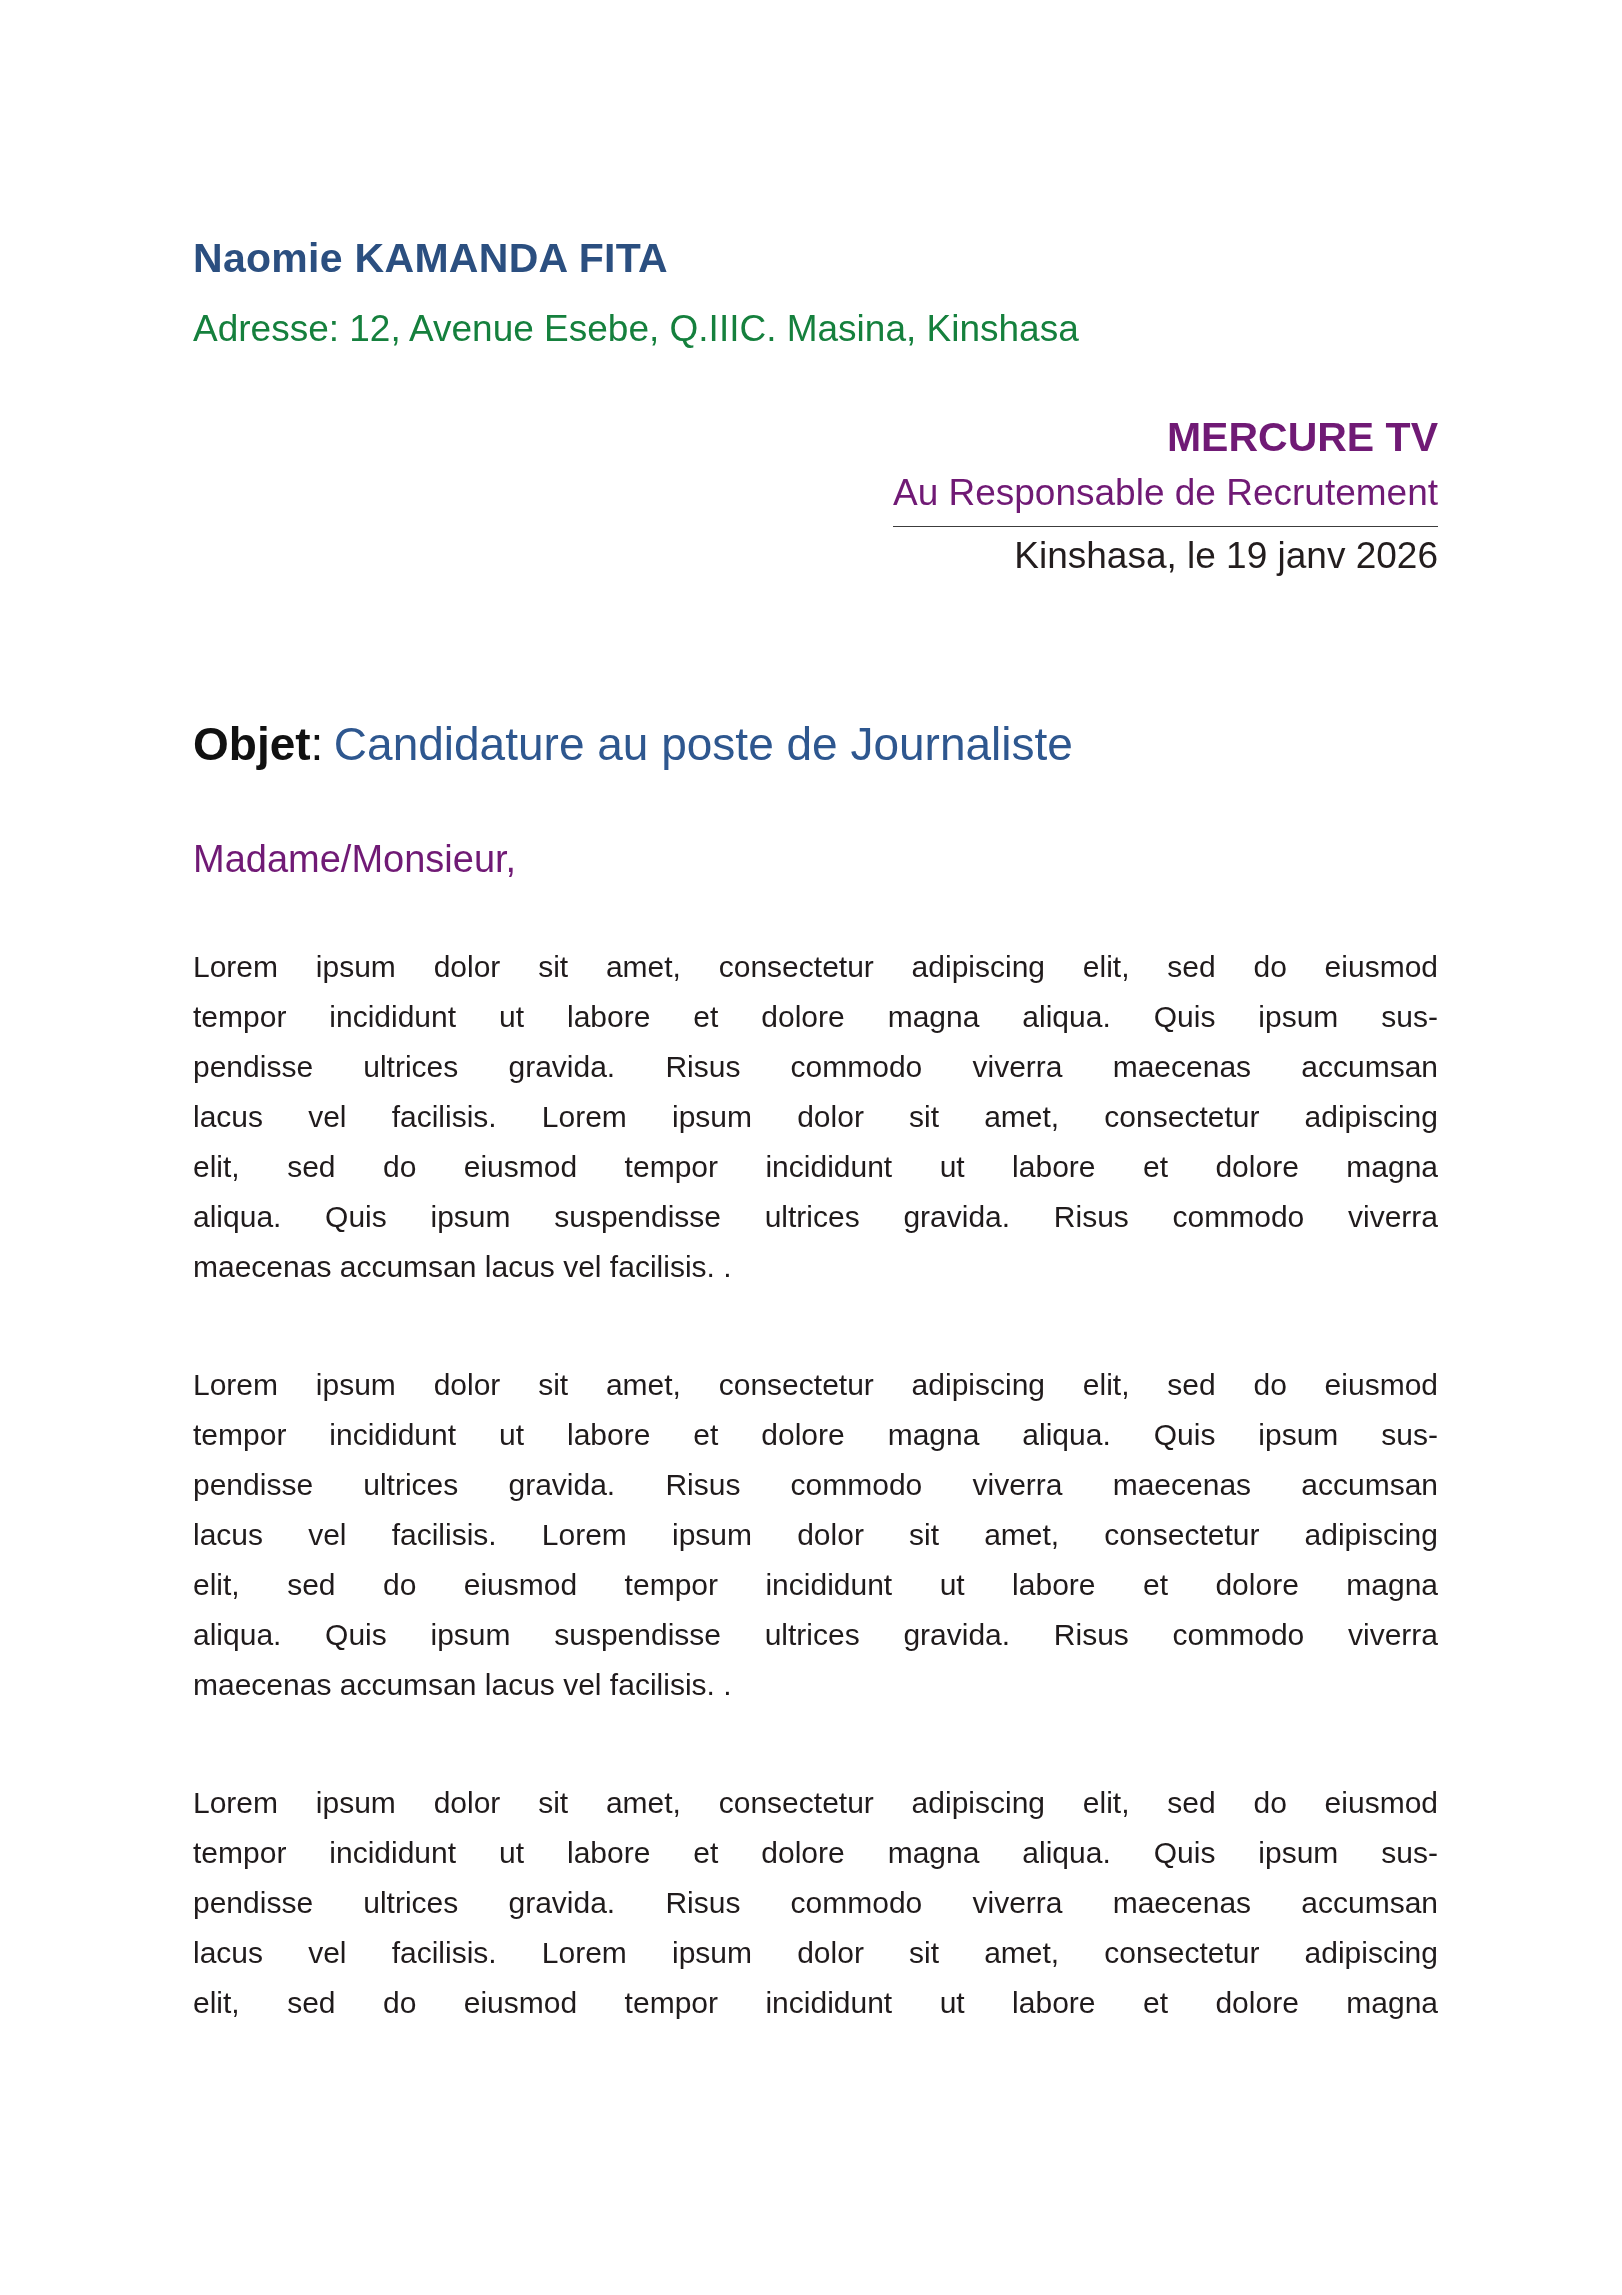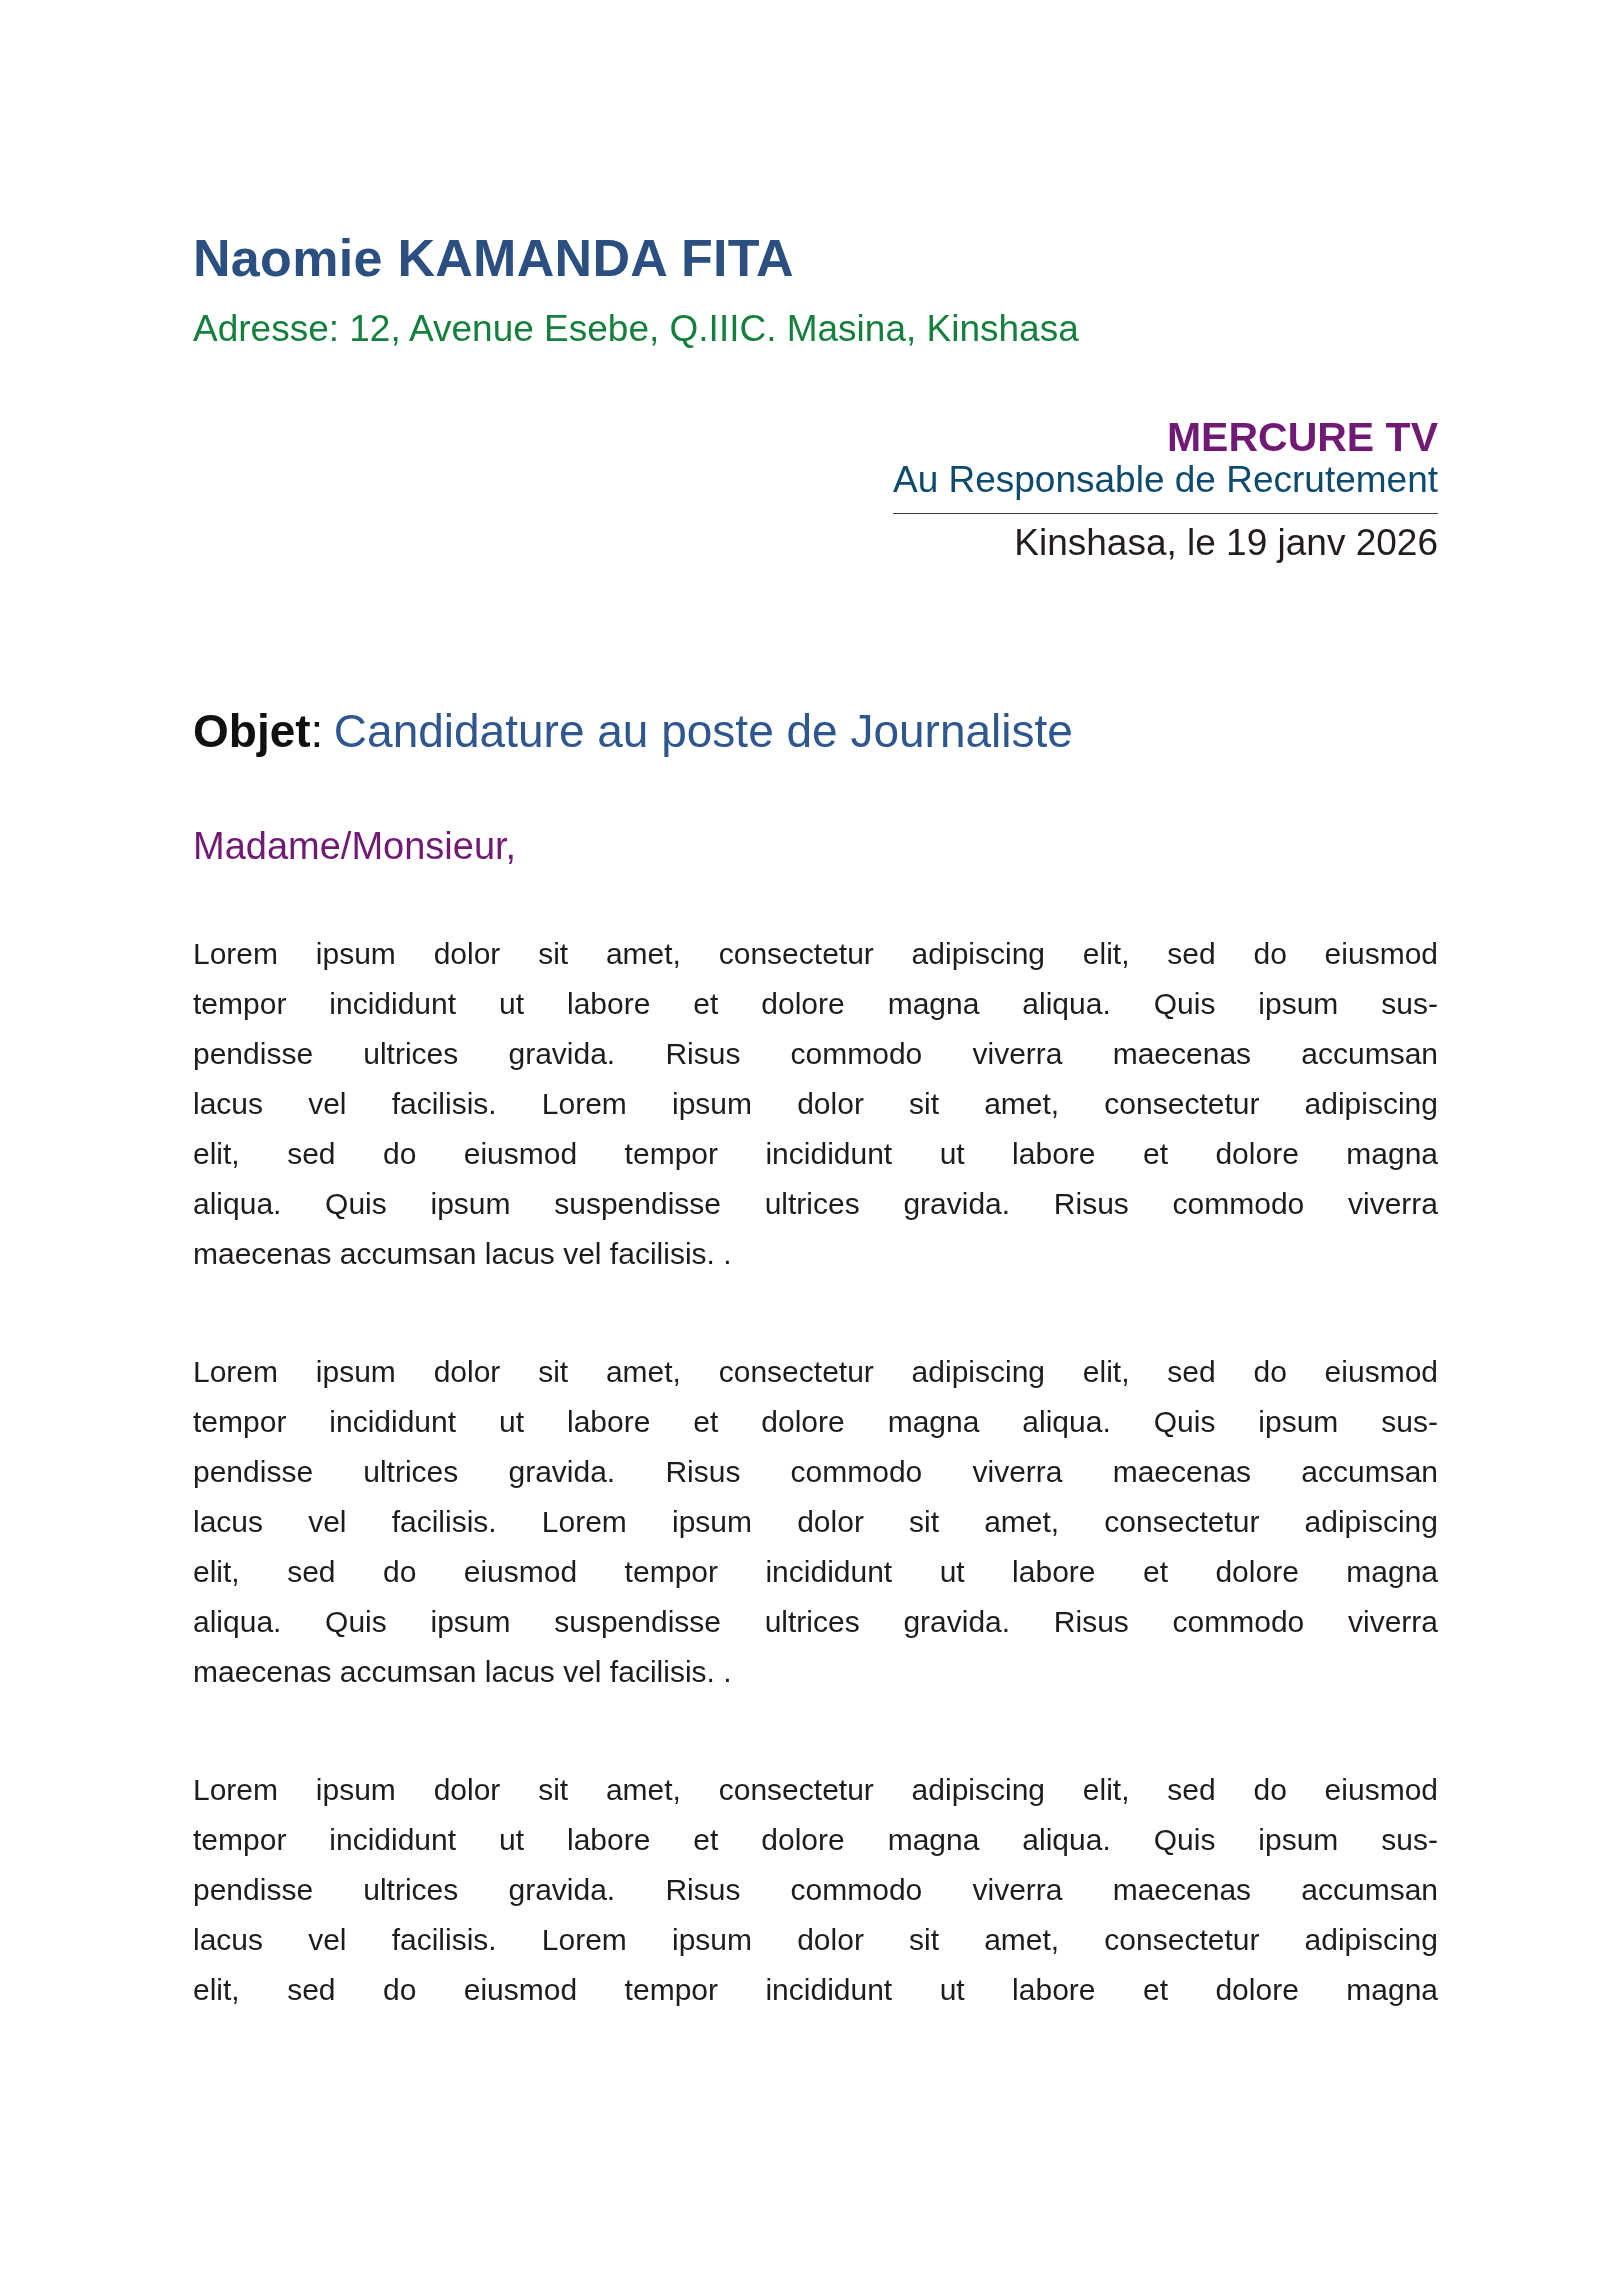--- a/index.html
+++ b/index.html
@@ -9,21 +9,21 @@
     width: 1623px;
     height: 2295px;
     background: #ffffff;
     font-family: "Liberation Sans", "DejaVu Sans", sans-serif;
     color: #201b1c;
     padding: 0 185px 0 193px;
     overflow: hidden;
   }
   .sender-name {
     margin-top: 228px;
-    font-size: 52px;
+    font-size: 41px;
     line-height: 60px;
     font-weight: bold;
     color: #2b4f80;
     letter-spacing: 0.3px;
   }
   .sender-details {
     margin-top: 18.3px;
     font-size: 37px;
     line-height: 45px;
     color: #15803d;
@@ -36,24 +36,24 @@
     display: inline-block;
     text-align: right;
   }
   .recipient-company {
     font-size: 41px;
     line-height: 44px;
     font-weight: bold;
     color: #701a75;
   }
   .recipient-attn {
-    margin-top: 0;
+    margin-top: 13px;
     font-size: 37px;
     line-height: 41px;
-    color: #0c4a6e;
+    color: #701a75;
   }
   .recipient-divider {
     border: none;
     border-top: 1.3px solid #3c3c3c;
     margin: 13px 0 7.9px 0;
     height: 0;
   }
   .recipient-date {
     font-size: 37px;
     line-height: 41px;

